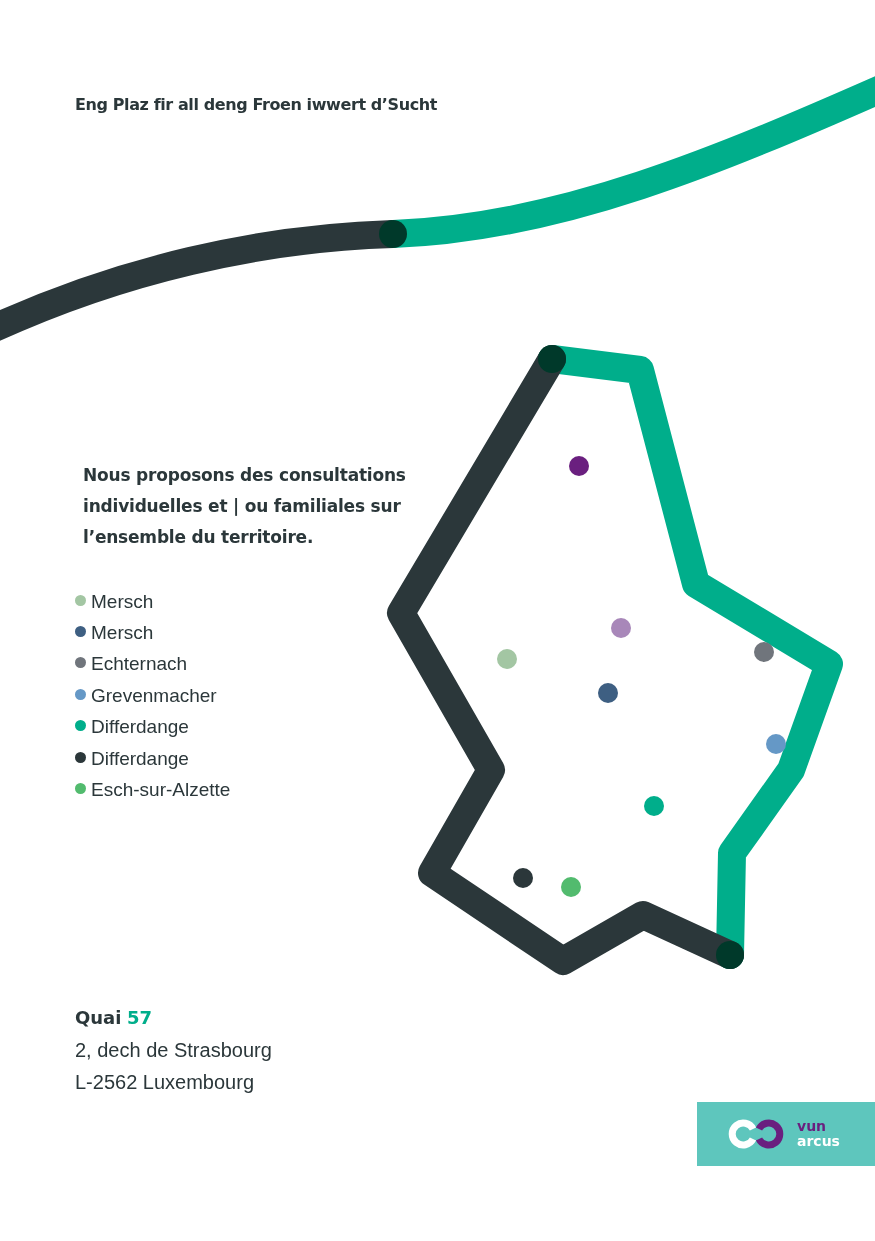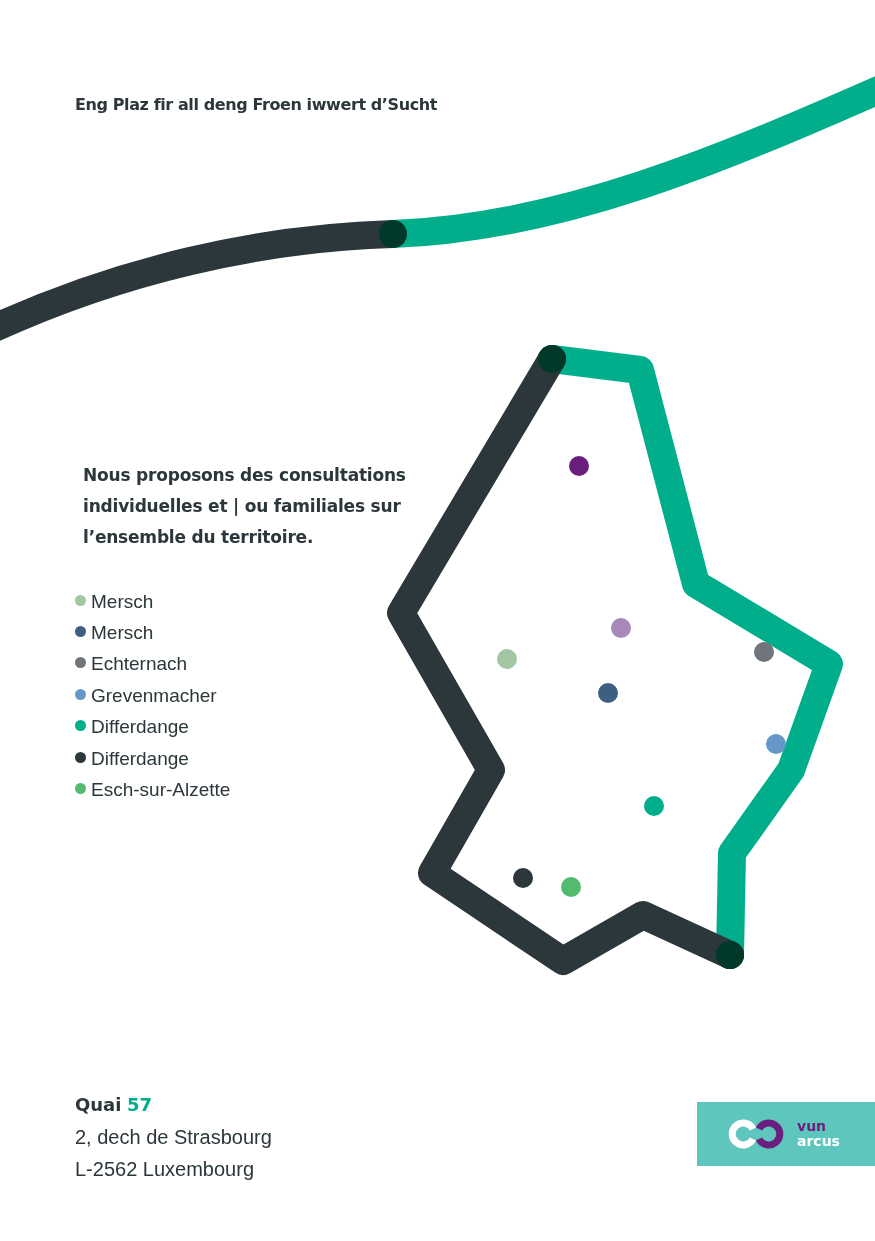--- a/index.html
+++ b/index.html
@@ -12,21 +12,21 @@
     .headline .l1 { color: #2b373a; display: block; }
     .headline .l2 { color: #00ae8b; display: block; }
     .intro { position: absolute; left: 75px; top: 452px; width: 360px; margin: 8px;
              font-family: "DejaVu Sans", sans-serif; font-weight: bold;
              font-size: 17px; line-height: 31px; color: #2b373a; letter-spacing: -0.2px; }
     .legend { position: absolute; left: 75px; top: 586px; list-style: none; margin: 0; padding: 0; }
     .legend li { display: flex; align-items: center; height: 31.4px;
                  font-size: 19px; color: #2b373a; }
     .legend .dot { width: 11px; height: 11px; border-radius: 50%; margin-right: 5px;
                    margin-top: -3px; flex: none; }
-    .address { position: absolute; left: 75px; top: 1088px; margin: 0; font-size: 20px;
+    .address { position: absolute; left: 75px; top: 1001px; margin: 0; font-size: 20px;
                line-height: 32px; color: #2b373a; }
     .address .name { font-weight: bold; font-family: "DejaVu Sans", sans-serif; font-size: 18px; }
     .address .num { color: #00ae8b; }
     .logo { position: absolute; left: 697px; top: 1102px; width: 178px; height: 64px;
             background: #5ec6bd; display: flex; align-items: center; }
     .logo svg { margin-left: 30px; }
     .logo .words { margin-left: 12px; font-family: "DejaVu Sans", sans-serif; font-weight: bold;
                    font-size: 14px; line-height: 15px; }
     .logo .w1 { color: #6a1f7f; display: block; }
     .logo .w2 { color: #ffffff; display: block; }

